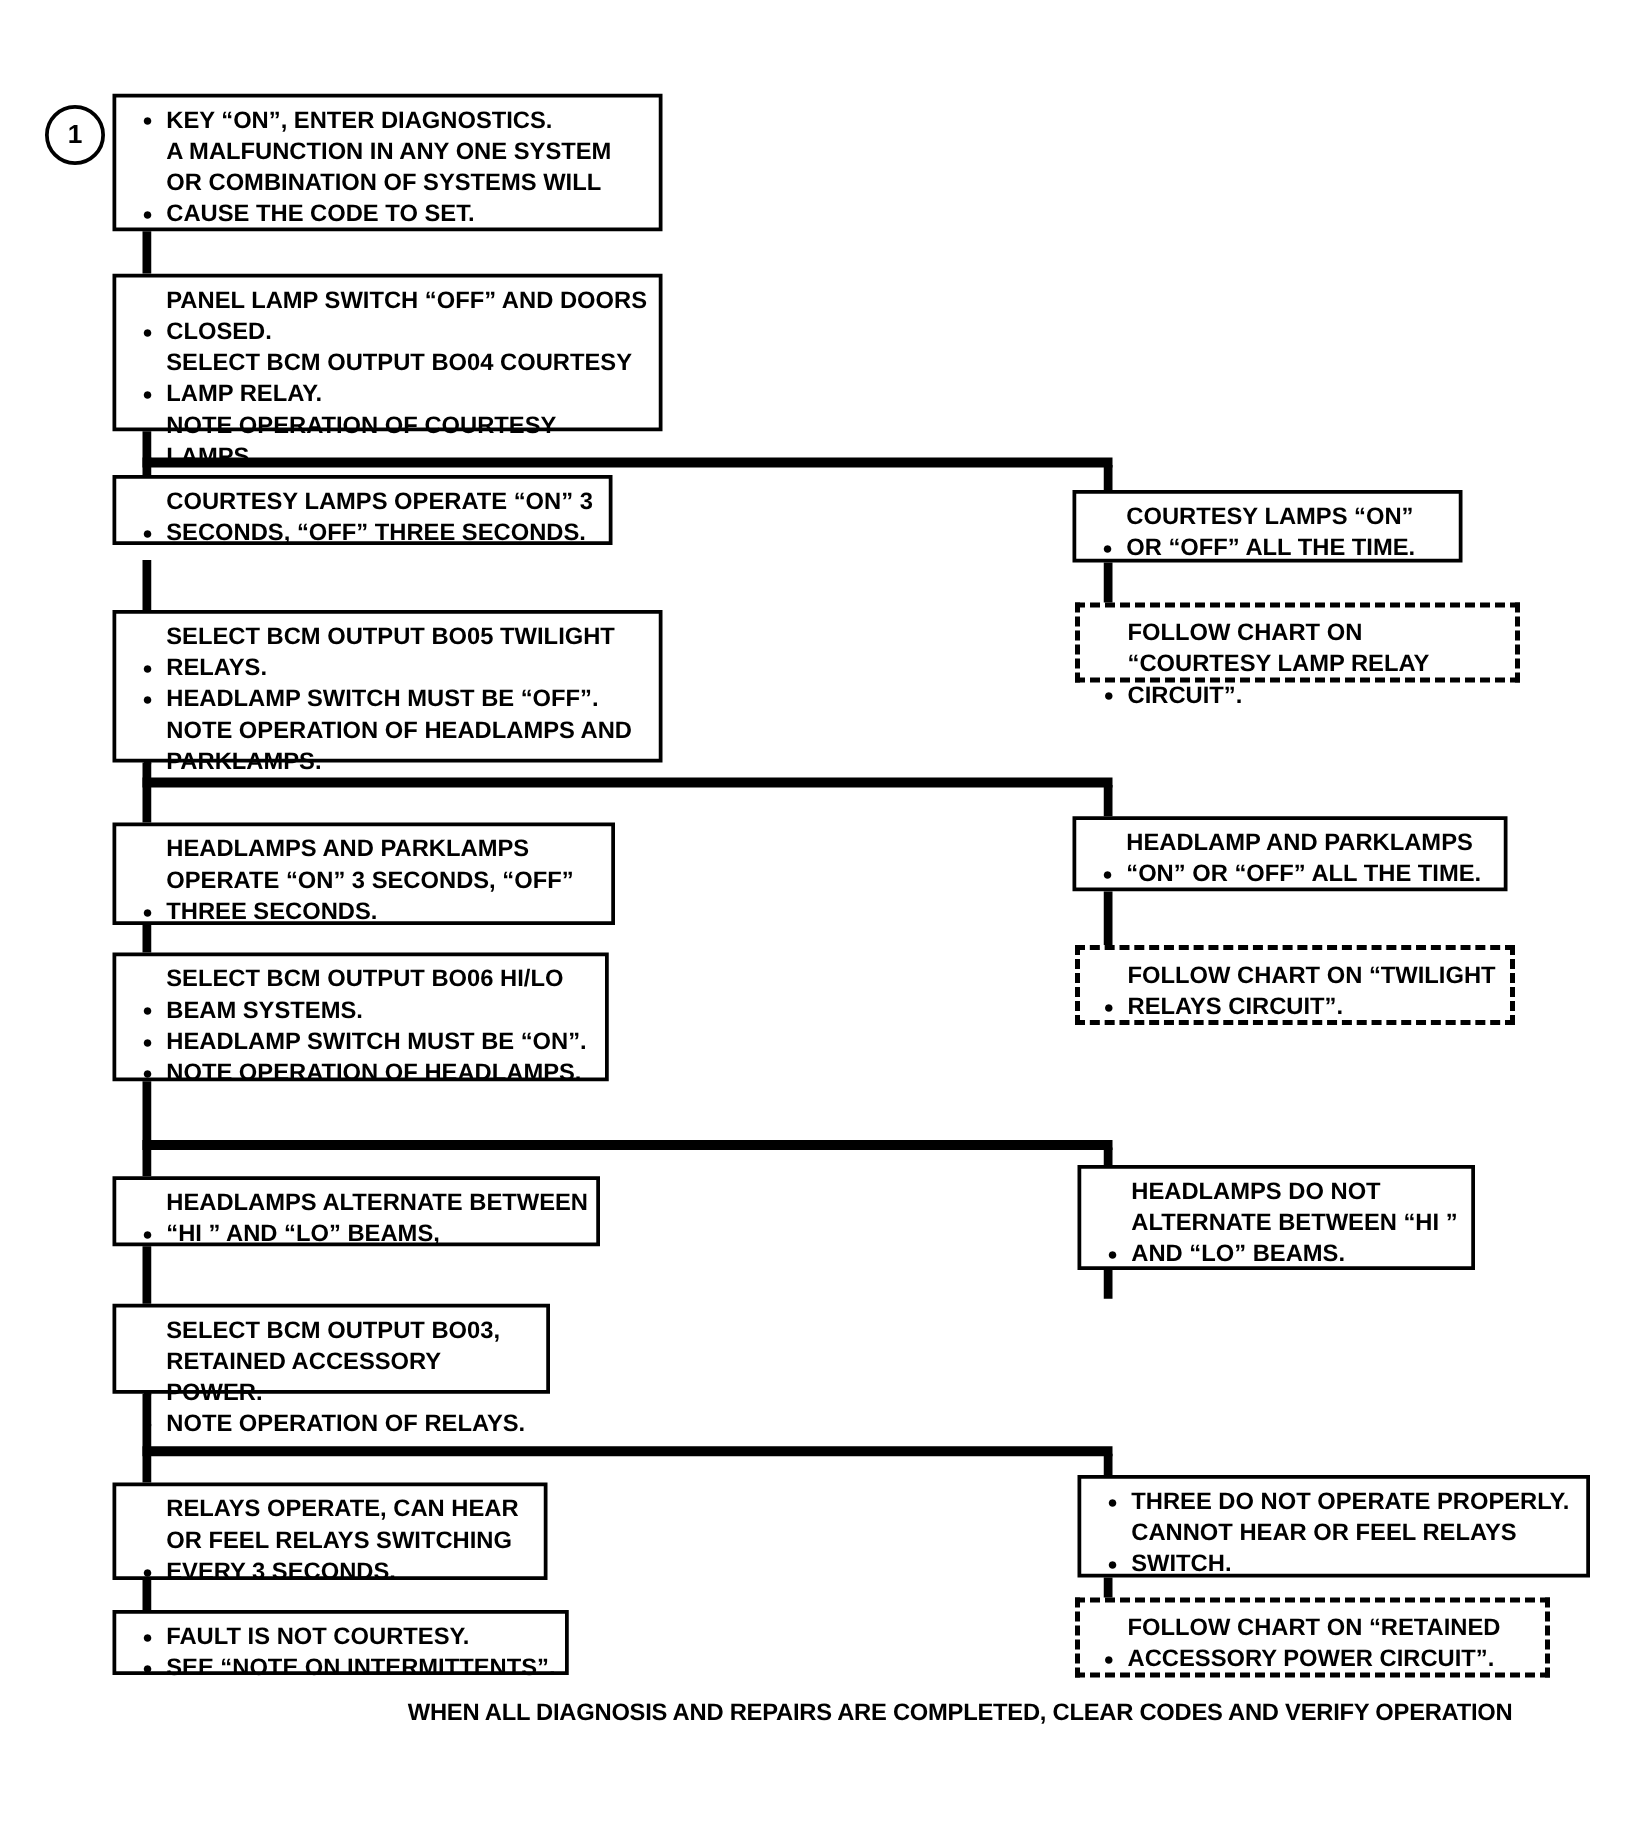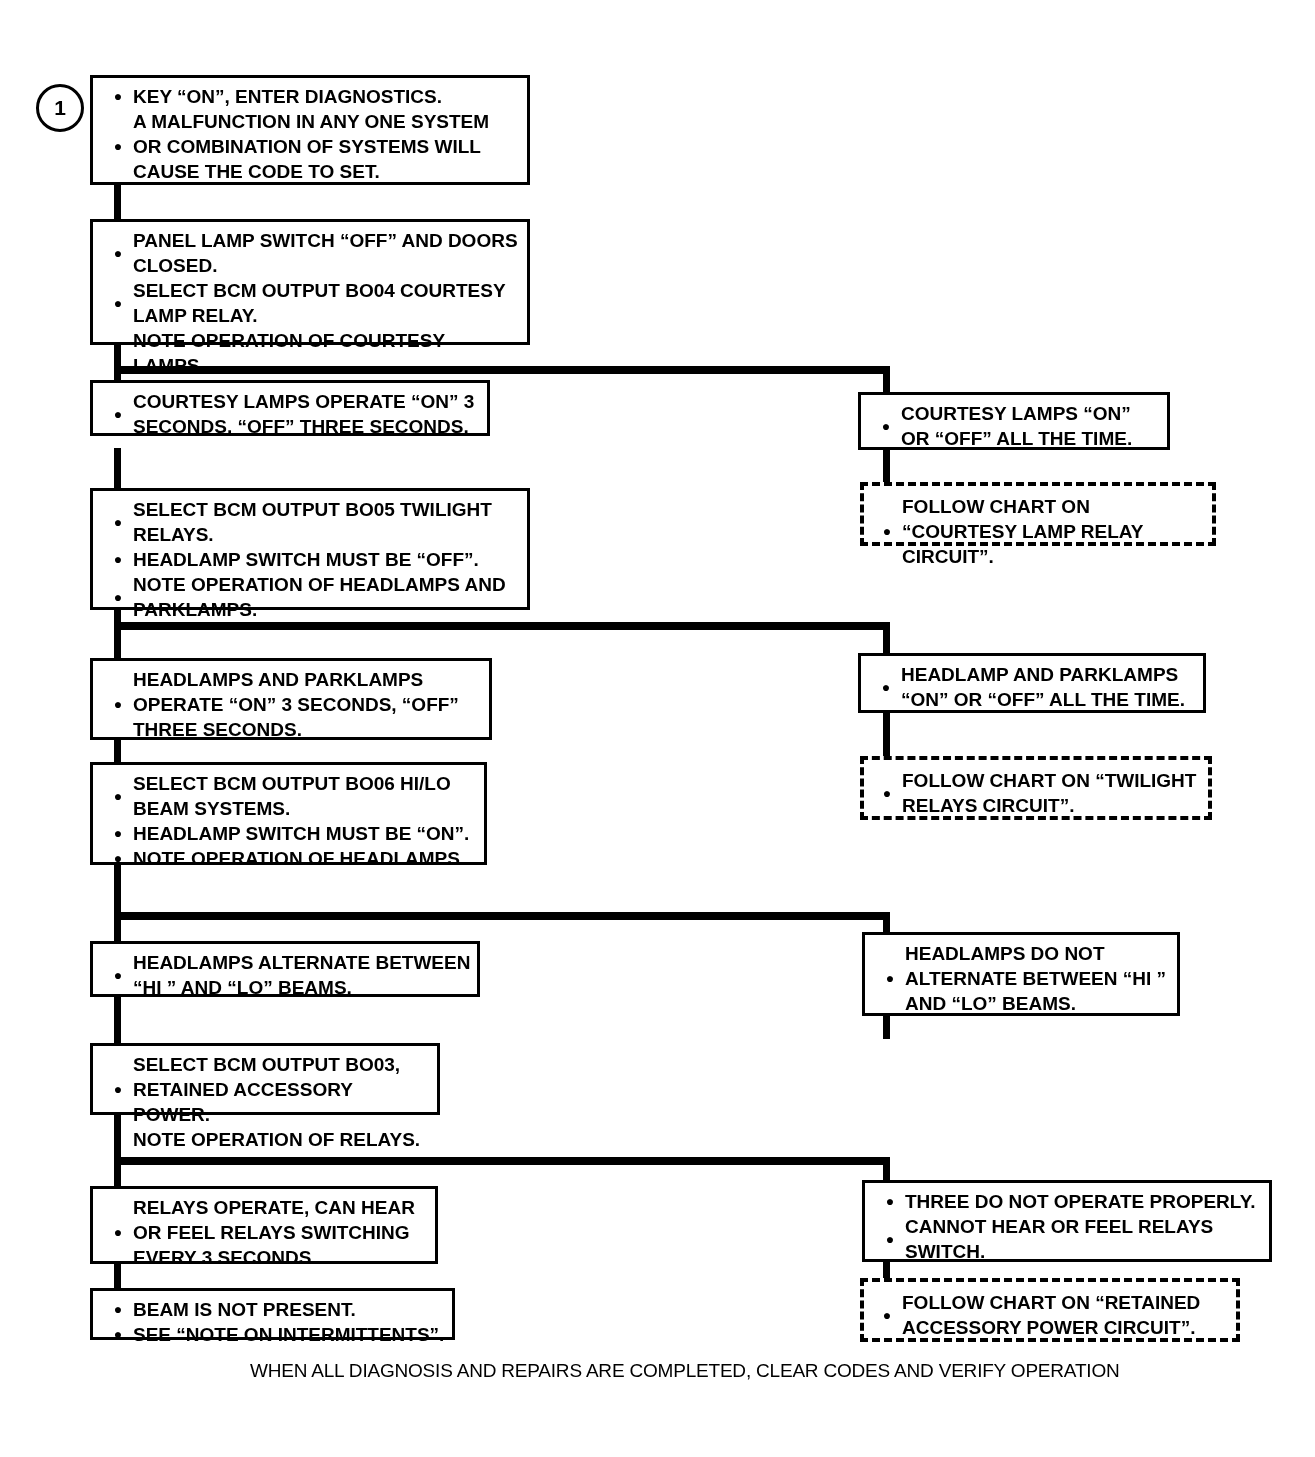--- a/index.html
+++ b/index.html
@@ -17,21 +17,21 @@
     background:#fff;
     box-sizing:border-box;
     padding:6px 6px 4px 10px;
   }
   .box.dashed{
     border:4px dashed #000;
     padding:8px 6px 6px 8px;
   }
   .row{
     display:flex;
-    align-items:center;
+    align-items:flex-end;
   }
   .bullet{
     flex:0 0 30px;
     text-align:center;
     font-size:14px;
     line-height:25px;
   }
   .bullet::before{content:"●";}
   .txt{
     flex:1 1 auto;
@@ -50,22 +50,22 @@
     width:42px;height:42px;
     border:3px solid #000;
     border-radius:50%;
     display:flex;align-items:center;justify-content:center;
     font-size:21px;font-weight:700;
     background:#fff;
   }
   .footer{
     position:absolute;
     left:250px;top:1360px;width:960px;
-    text-align:left;
-    font-size:19px;font-weight:400;
+    text-align:right;
+    font-size:19px;font-weight:700;
     letter-spacing:-0.2px;
   }
 </style>
 </head>
 <body>
 
 <div class="page">
 
   <div class="num-circle">
     <span>1</span>
@@ -184,21 +184,21 @@
   <div class="box" style="left:90px;top:1186px;width:348px;height:78px">
     <div class="row">
         <span class="bullet"></span>
         <span class="txt">RELAYS OPERATE, CAN HEAR OR FEEL RELAYS SWITCHING EVERY 3 SECONDS.</span>
       </div>
   </div>
 
   <div class="box" style="left:90px;top:1288px;width:365px;height:52px">
     <div class="row">
         <span class="bullet"></span>
-        <span class="txt">BEAM IS NOT PRESENT.</span>
+        <span class="txt">FAULT IS NOT COURTESY.</span>
       </div>
     <div class="row">
         <span class="bullet"></span>
         <span class="txt">SEE “NOTE ON INTERMITTENTS”.</span>
       </div>
   </div>
 
   <div class="box" style="left:858px;top:392px;width:312px;height:58px">
     <div class="row">
         <span class="bullet"></span>

